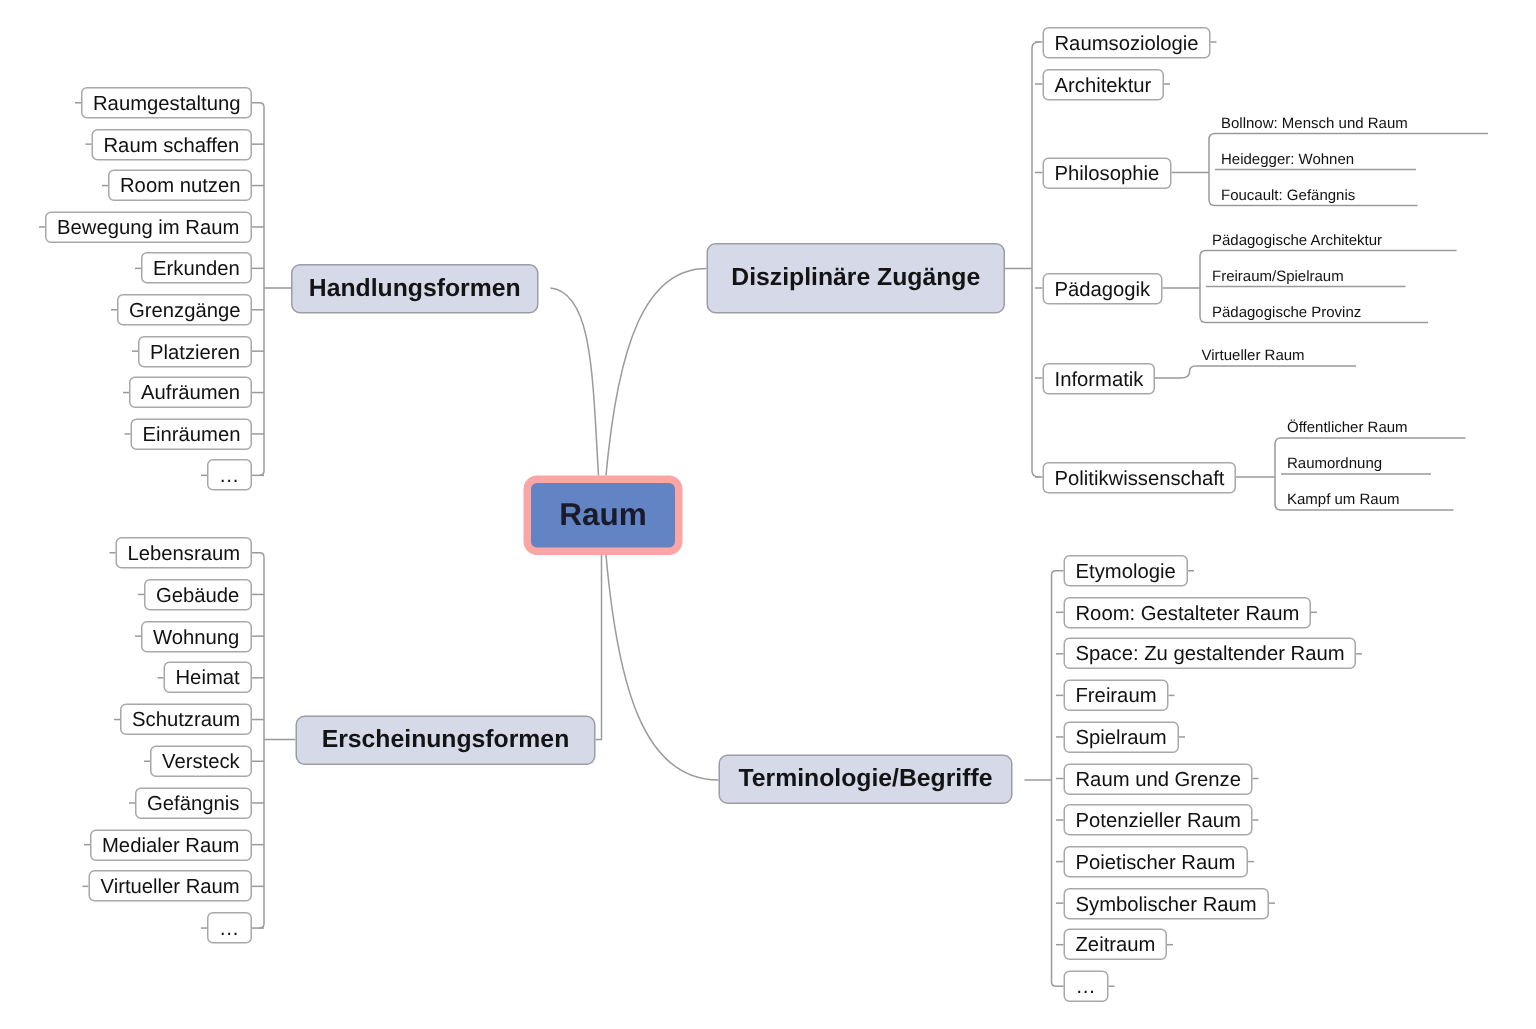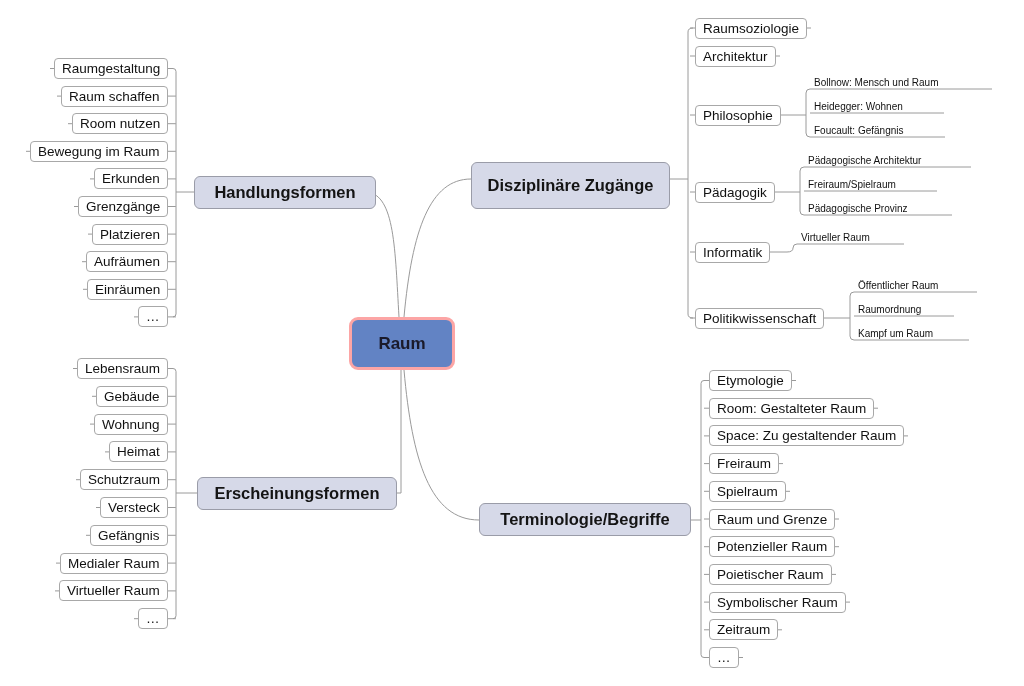--- a/index.html
+++ b/index.html
@@ -1,21 +1,21 @@
 <!DOCTYPE html>
 <html><head>
 <meta charset="utf-8">
 <style>
   html, body { margin:0; padding:0; background:#ffffff; }
   body { width:1024px; height:686px; position:relative; overflow:hidden;
          font-family:"Liberation Sans", sans-serif; color:#111; }
   #lines { position:absolute; left:0; top:0; width:1024px; height:686px; }
   .node { position:absolute; box-sizing:border-box; white-space:nowrap; }
-  .root { background:#6283c4; border:3px solid #fca5a5; border-radius:9px;
-          font-weight:bold; font-size:17px; color:#1a1a2a;
+  .root { background:#6283c4; border:5px solid #fca5a5; border-radius:9px;
+          font-weight:bold; font-size:21px; color:#1a1a2a;
           display:flex; align-items:center; justify-content:center; }
   .main { background:#d6d9e8; border:1px solid #9a9ca8; border-radius:6px;
           font-weight:bold; font-size:16.5px; color:#141414;
           display:flex; align-items:center; justify-content:center; }
   .leaf { background:#ffffff; border:1px solid #a8a8a8; border-radius:4px;
           font-size:13.5px; height:21px; line-height:19px; padding:0 7px; }
   .leaf.l { text-align:right; }
   .sub  { font-size:10px; line-height:16px; padding:0 4px; }
 </style>
 </head>
@@ -118,24 +118,24 @@
     <path d="M854 292 Q850 292 850 296 L850 336 Q850 340 854 340" fill="none" stroke="#9a9a9a" stroke-width="1"></path>
     <path d="M824 318 L850 318" fill="none" stroke="#9a9a9a" stroke-width="1"></path>
     <path d="M399 317 C 395 250, 395 195, 367 192" fill="none" stroke="#9a9a9a" stroke-width="1"></path>
     <path d="M404 317 C 412 230, 430 179, 471 179" fill="none" stroke="#9a9a9a" stroke-width="1"></path>
     <path d="M401 370 L401 493 L397 493" fill="none" stroke="#9a9a9a" stroke-width="1"></path>
     <path d="M404 370 C 412 460, 430 520, 479 520" fill="none" stroke="#9a9a9a" stroke-width="1"></path>
   </svg>
 
 <div class="node root" style="left:349px;top:317px;width:106px;height:53px;">Raum</div>
 
-<div class="node main" style="left:194px;top:176px;width:182px;height:33px;">Handlungsformen</div>
+<div class="node main" style="left:194px;top:176px;width:165px;height:33px;">Handlungsformen</div>
 <div class="node main" style="left:197px;top:477px;width:200px;height:33px;">Erscheinungsformen</div>
 <div class="node main" style="left:471px;top:162px;width:199px;height:47px;">Disziplinäre Zugänge</div>
-<div class="node main" style="left:479px;top:503px;width:212px;height:33px;">Terminologie/Begriffe</div>
+<div class="node main" style="left:479px;top:503px;width:196px;height:33px;">Terminologie/Begriffe</div>
 
 <div id="hf-list">
   <div class="node leaf l" style="top: 58px; left: 54px;">Raumgestaltung</div>
   <div class="node leaf l" style="top: 85.6px; left: 61px;">Raum schaffen</div>
   <div class="node leaf l" style="top: 113.2px; left: 72px;">Room nutzen</div>
   <div class="node leaf l" style="top: 140.8px; left: 30px;">Bewegung im Raum</div>
   <div class="node leaf l" style="top: 168.4px; left: 94px;">Erkunden</div>
   <div class="node leaf l" style="top: 196px; left: 78px;">Grenzgänge</div>
   <div class="node leaf l" style="top: 223.6px; left: 92px;">Platzieren</div>
   <div class="node leaf l" style="top: 251.2px; left: 86px;">Aufräumen</div>

